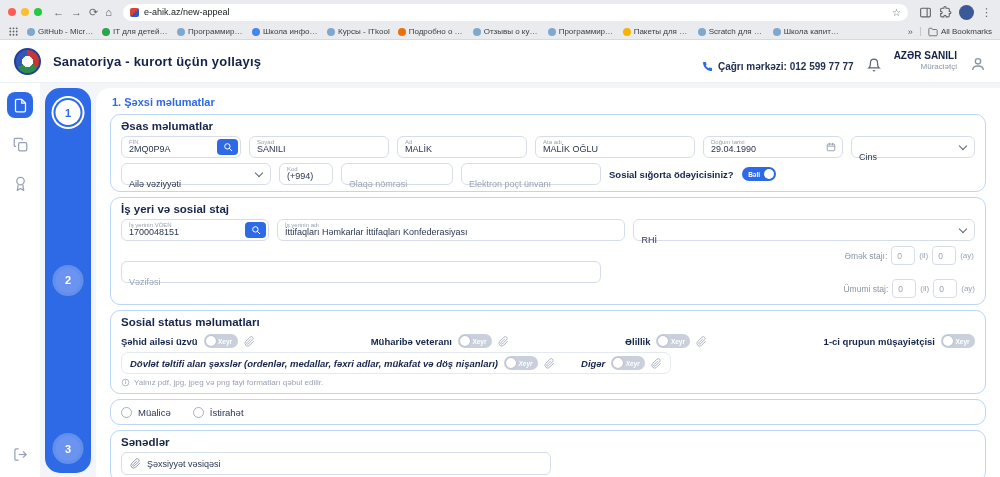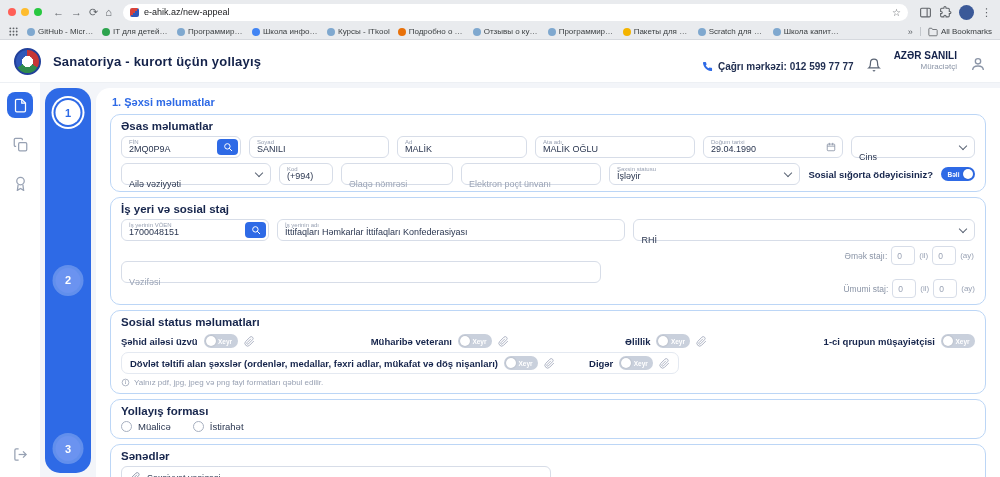--- a/index.html
+++ b/index.html
@@ -105,21 +105,21 @@
   .toggle.off .knob { left:2px; }
   .toggle.off .tlabel { padding-left:9px; }
   .toggle.on { background:#2e6ae6; }
   .toggle.on .knob { right:2px; }
   .toggle.on .tlabel { padding-right:9px; }
 
   .soc-row1 { display:flex; align-items:center; justify-content:space-between; gap:10px;margin-top:6px; }
   .soc-item { display:flex; align-items:center; gap:6px; }
   .soc-label { font-size:9.5px; font-weight:bold; color:#16254c; white-space:nowrap; }
   .clip { width:11px; height:11px; color:#a7aec0; flex:none; }
-  .soc-row2 { margin-top:4px; border:1px solid #e4e9f1; border-radius:7px; padding:3px 8px; display:inline-flex; align-items:center; gap:34px; width:fit-content; max-width:100%; }
+  .soc-row2 { margin-top:4px; border:1px solid #e4e9f1; border-radius:7px; padding:3px 8px; display:inline-flex; align-items:center; gap:26px; width:fit-content; max-width:100%;font-style:italic; }
   .note { margin-top:4px; display:flex; align-items:center; gap:4px; font-size:8px; color:#98a1b3; }
   .info-ic { width:9px; height:9px; color:#98a1b3; flex:none; }
 
   .radio-row { display:flex; align-items:center; gap:22px; margin-top:2px; }
   .radio { display:flex; align-items:center; gap:6px; }
   .rdot { width:11px; height:11px; border:1.4px solid #a7b0c0; border-radius:50%; background:#fff; flex:none; }
   .radio .rlabel { font-size:9.5px; color:#2a3650; }
 
   .doc-field { width:430px; height:23px; border:1px solid #d7dde8; border-radius:6px; display:flex; align-items:center; gap:6px; padding:0 8px; margin-top:2px; }
   .doc-field .clip { color:#8a94a6; }
@@ -354,25 +354,20 @@
           <div class="fld w-kod">
             <span class="flabel">Kod</span>
             <span class="fvalue">(+994)</span>
           </div>
           <div class="fld w-phone center ph">
             <span class="fvalue">Əlaqə nömrəsi</span>
           </div>
           <div class="fld w-email center ph">
             <span class="fvalue">Elektron poçt ünvanı</span>
           </div>
-          <div class="fld w-status">
-            <span class="flabel">Şəxsin statusu</span>
-            <span class="fvalue">İşləyir</span>
-            <span class="chev"></span>
-          </div>
           <div class="social-ins">
             <span class="bold-q">Sosial sığorta ödəyicisiniz?</span>
             <span class="toggle on">
               <span class="tlabel">Bəli</span>
               <span class="knob"></span>
             </span>
           </div>
         </div>
       </div>
 
@@ -500,21 +495,20 @@
                 <circle cx="12" cy="12" r="9"></circle>
                 <line x1="12" y1="11" x2="12" y2="16"></line>
                 <circle cx="12" cy="8" r="0.8" fill="currentColor"></circle>
               </svg>
             </span>
           <span>Yalnız pdf, jpg, jpeg və png fayl formatları qəbul edilir.</span>
         </div>
       </div>
 
       <div class="card">
-        <h3>Yollayış forması</h3>
         <div class="radio-row">
           <span class="radio">
             <span class="rdot"></span>
             <span class="rlabel">Müalicə</span>
           </span>
           <span class="radio">
             <span class="rdot"></span>
             <span class="rlabel">İstirahət</span>
           </span>
         </div>

